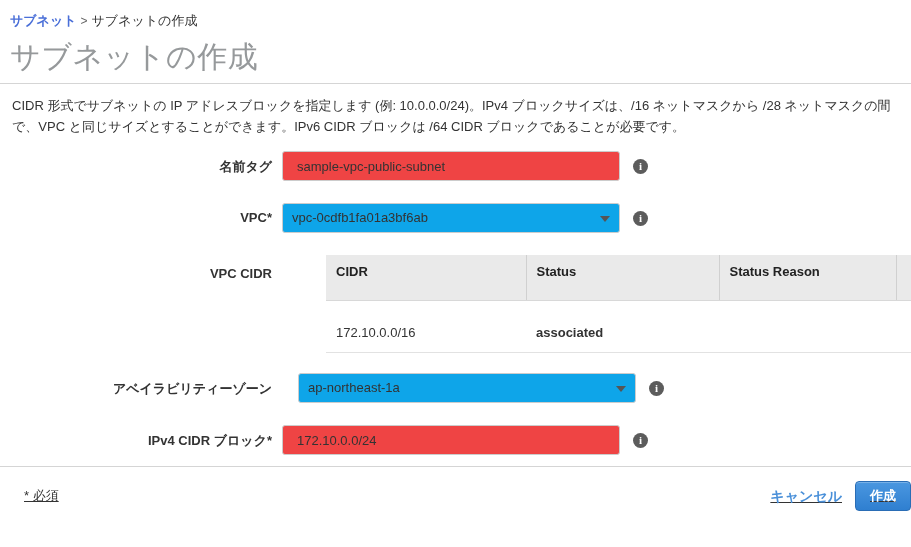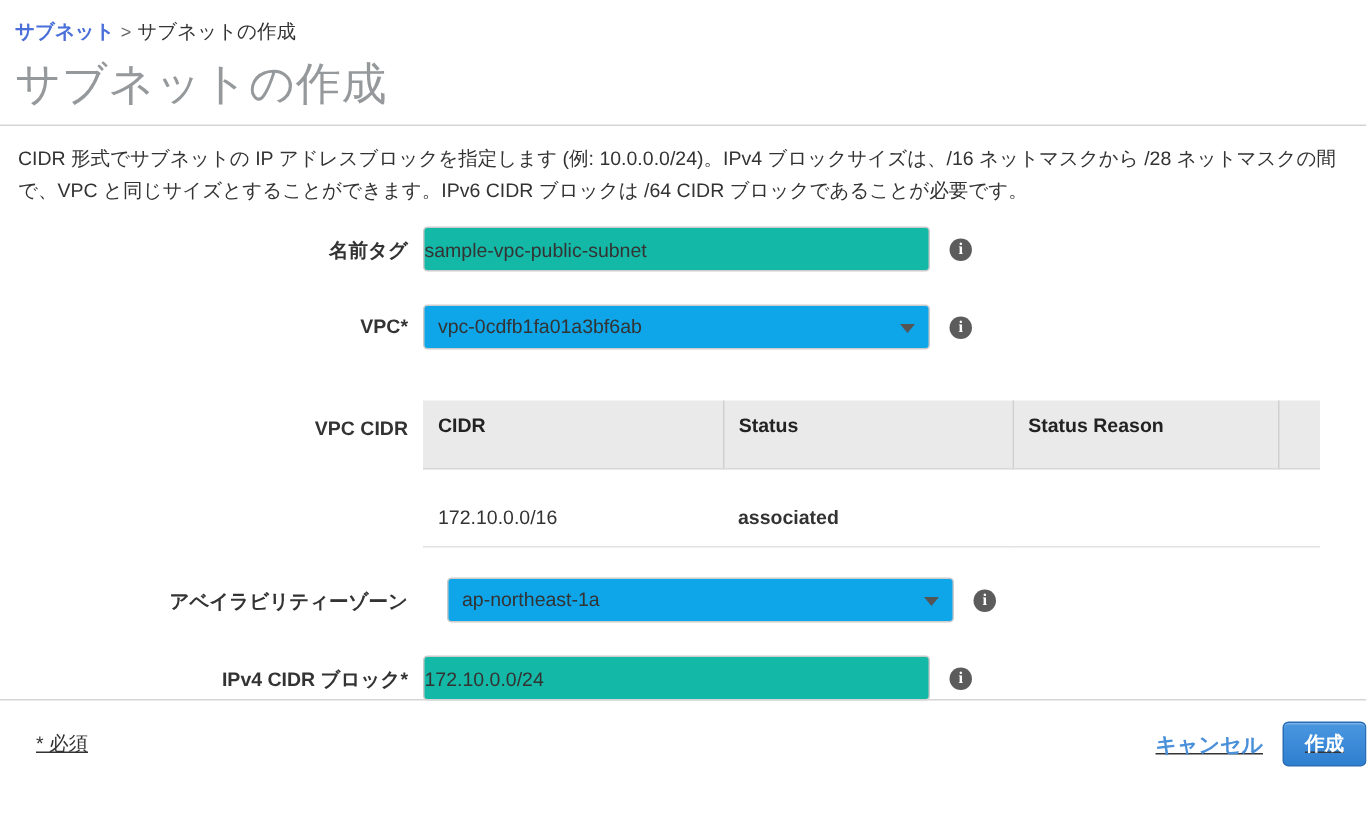--- a/index.html
+++ b/index.html
@@ -88,24 +88,24 @@
     display: flex;
     align-items: flex-start;
   }
 
   .text-input {
     width: 338px;
     height: 30px;
     box-sizing: border-box;
     border: 1px solid #cccccc;
     border-radius: 3px;
-    background: #14b8a6;
-    font-size: 13px;
-    color: #333333;
-    padding: 0 0;
+    background: #ef4444;
+    font-size: 13px;
+    color: #333333;
+    padding: 0 14px;
     font-family: "Liberation Sans", "DejaVu Sans", sans-serif;
     outline: none;
   }
 
   .select-wrap {
     position: relative;
     width: 338px;
     height: 30px;
   }
   .select-box {
@@ -254,32 +254,32 @@
 <div class="form">
 
   <div class="row" style="margin-bottom:22px;">
     <div class="label-cell">名前タグ</div>
     <div class="field-cell">
       <input class="text-input" type="text" value="sample-vpc-public-subnet" style="">
       <div class="info-icon">i</div>
     </div>
   </div>
 
-  <div class="row" style="margin-bottom:34px;">
+  <div class="row" style="margin-bottom:22px;">
     <div class="label-cell">VPC*</div>
     <div class="field-cell">
       <div class="select-wrap">
         <div class="select-box">vpc-0cdfb1fa01a3bf6ab</div>
         <div class="caret"></div>
       </div>
       <div class="info-icon">i</div>
     </div>
   </div>
 
-  <div class="row" style="margin-bottom:20px;">
+  <div class="row" style="margin-bottom:20px;gap:44px;">
     <div class="label-cell" style="padding-top:11px;">VPC CIDR</div>
     <div class="field-cell">
       <table class="cidr-table">
         <colgroup>
           <col style="width:200px;">
           <col style="width:193px;">
           <col style="width:177px;">
           <col style="width:28px;">
         </colgroup>
         <thead>

